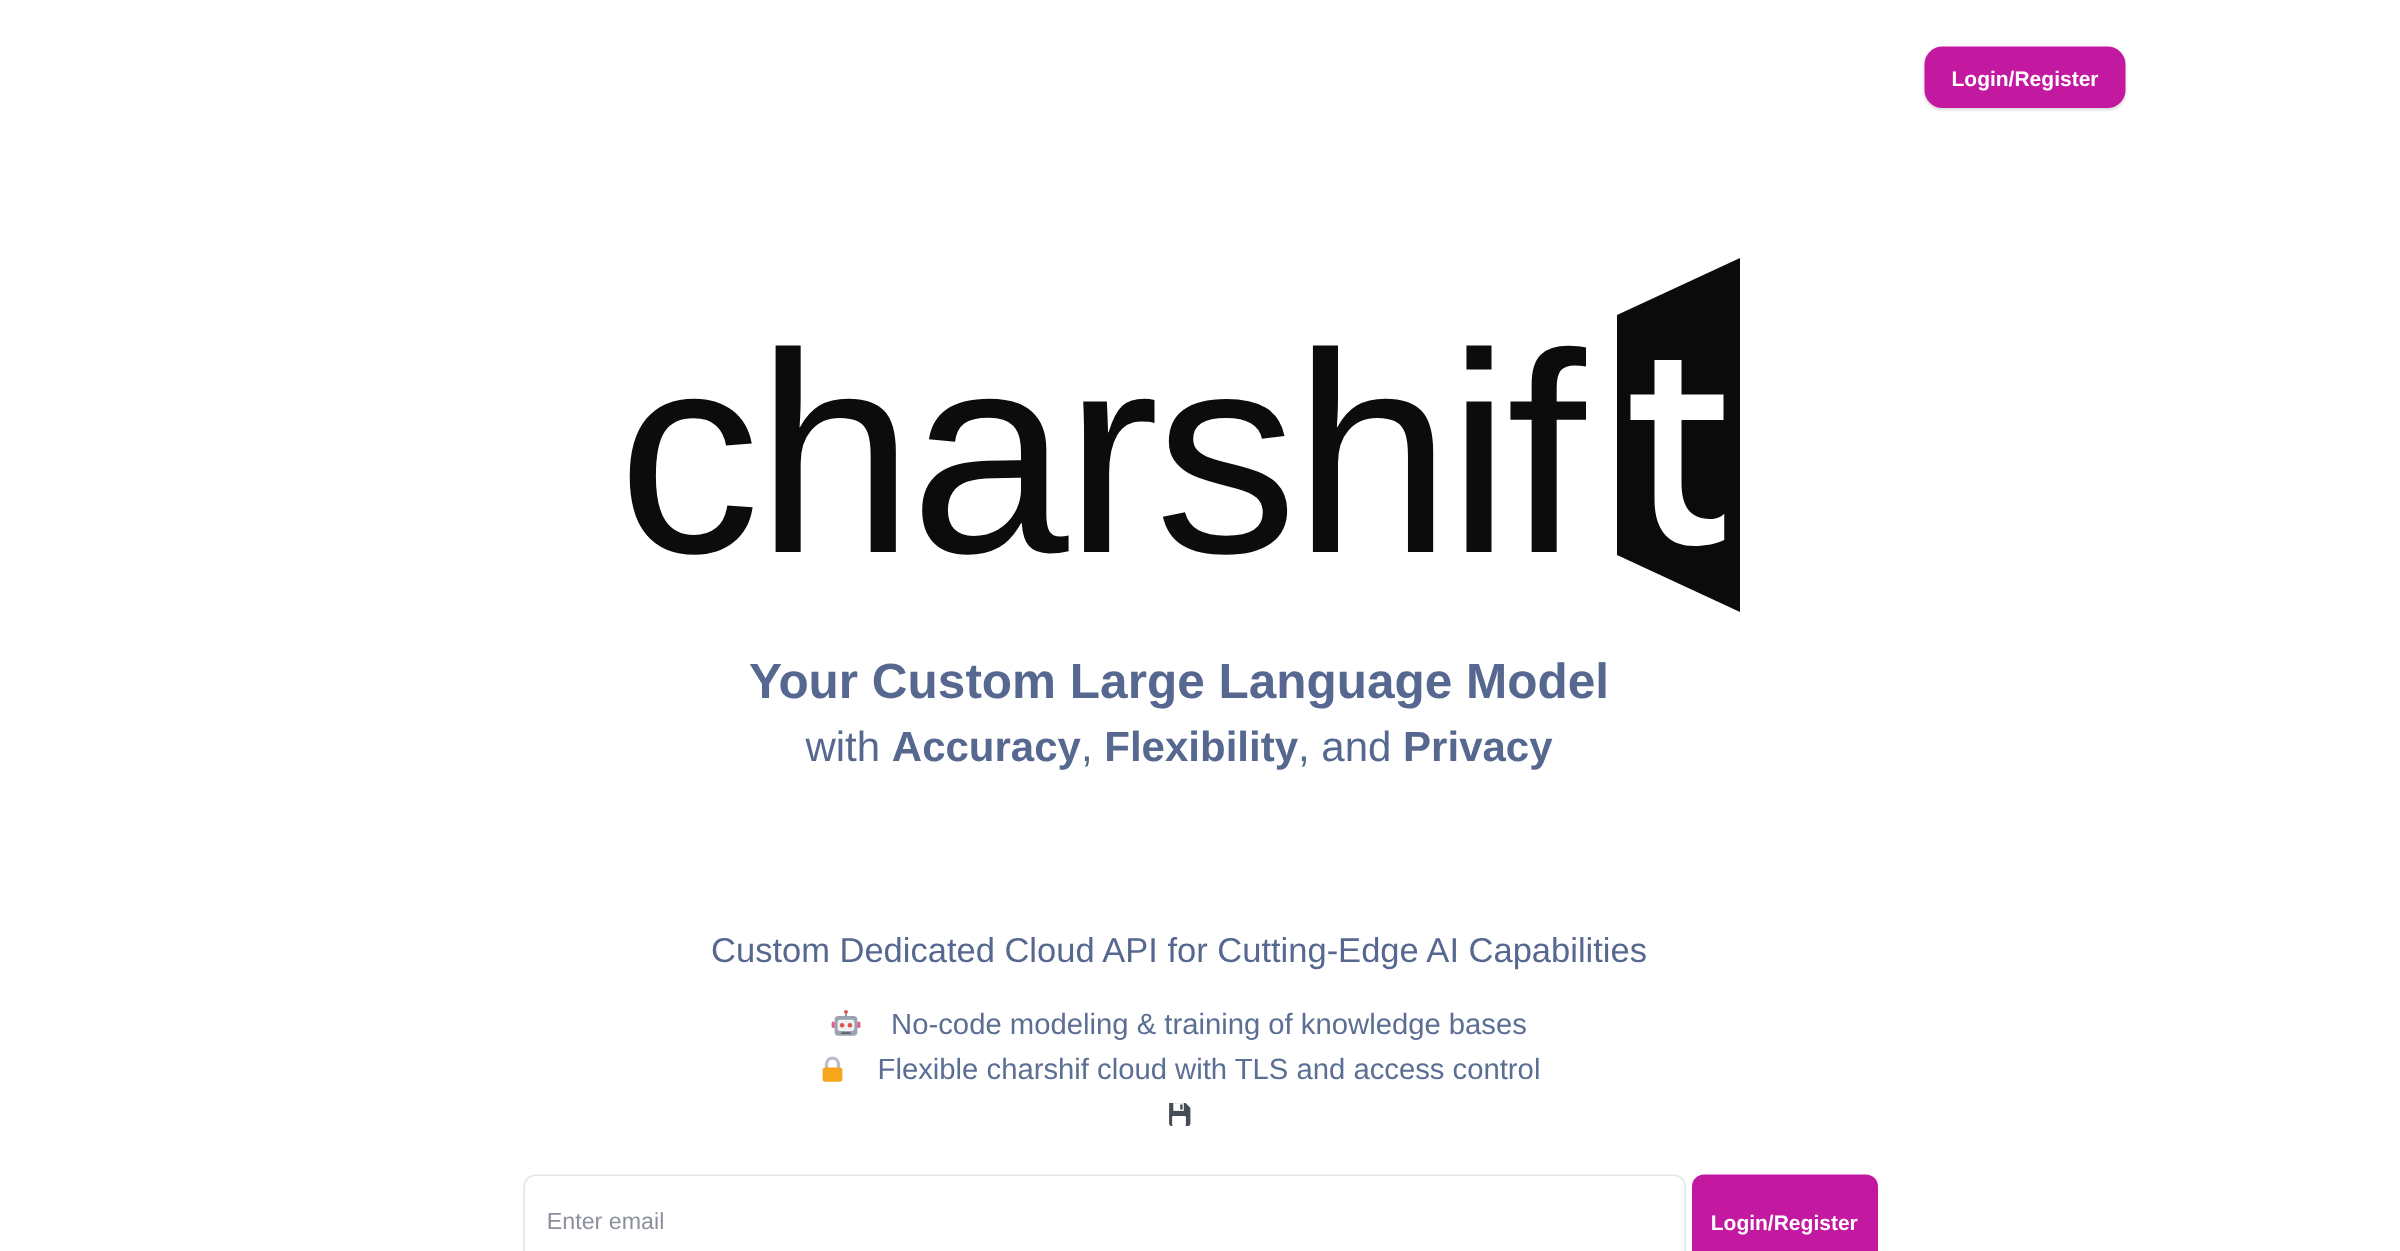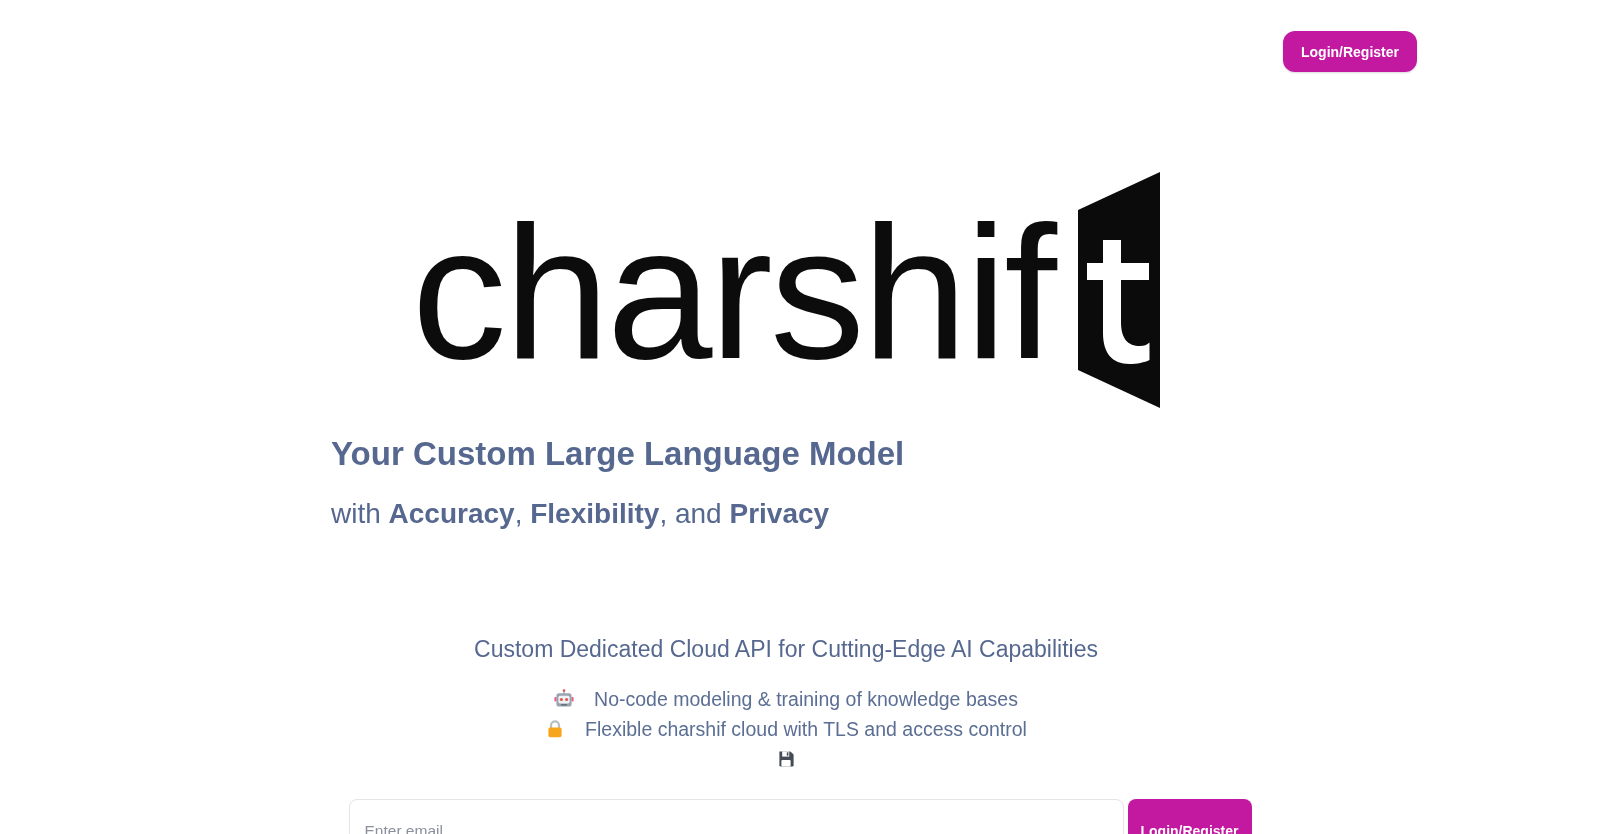--- a/index.html
+++ b/index.html
@@ -29,38 +29,38 @@
     cursor:pointer;
     box-shadow:0 1px 2px rgba(0,0,0,.15);
   }
 
   
   .main{width:910px;margin:0 auto;}
   .shift{transform:translateX(-14px);}
 
   
   .logo-row{
-    display:flex;justify-content:center;align-items:flex-start;
+    display:flex;justify-content:center;align-items:center;
     margin-top:197px;height:211px;
   }
   .logo-text{
     font-size:190px;line-height:1;letter-spacing:-0.015em;
     color:var(--logo-ink);font-weight:400;
     font-family:"Liberation Sans","DejaVu Sans",sans-serif;
   }
   .logo-panel{margin-left:24px;margin-top:-25px;width:82px;height:236px;}
 
   
   .hero-title{
-    margin-top:25px;text-align:left;
+    margin-top:25px;text-align:center;
     font-size:33px;font-weight:700;color:var(--heading);
     line-height:1.25;
   }
   .hero-tagline{
-    margin-top:22px;text-align:left;
+    margin-top:6px;text-align:center;
     font-size:28px;font-weight:400;color:var(--heading);
     line-height:1.25;
   }
   .hero-tagline b{font-weight:700;}
 
   
   .features-heading{
     margin-top:104px;text-align:center;
     font-size:23px;font-weight:400;color:var(--heading);
     line-height:1.25;

